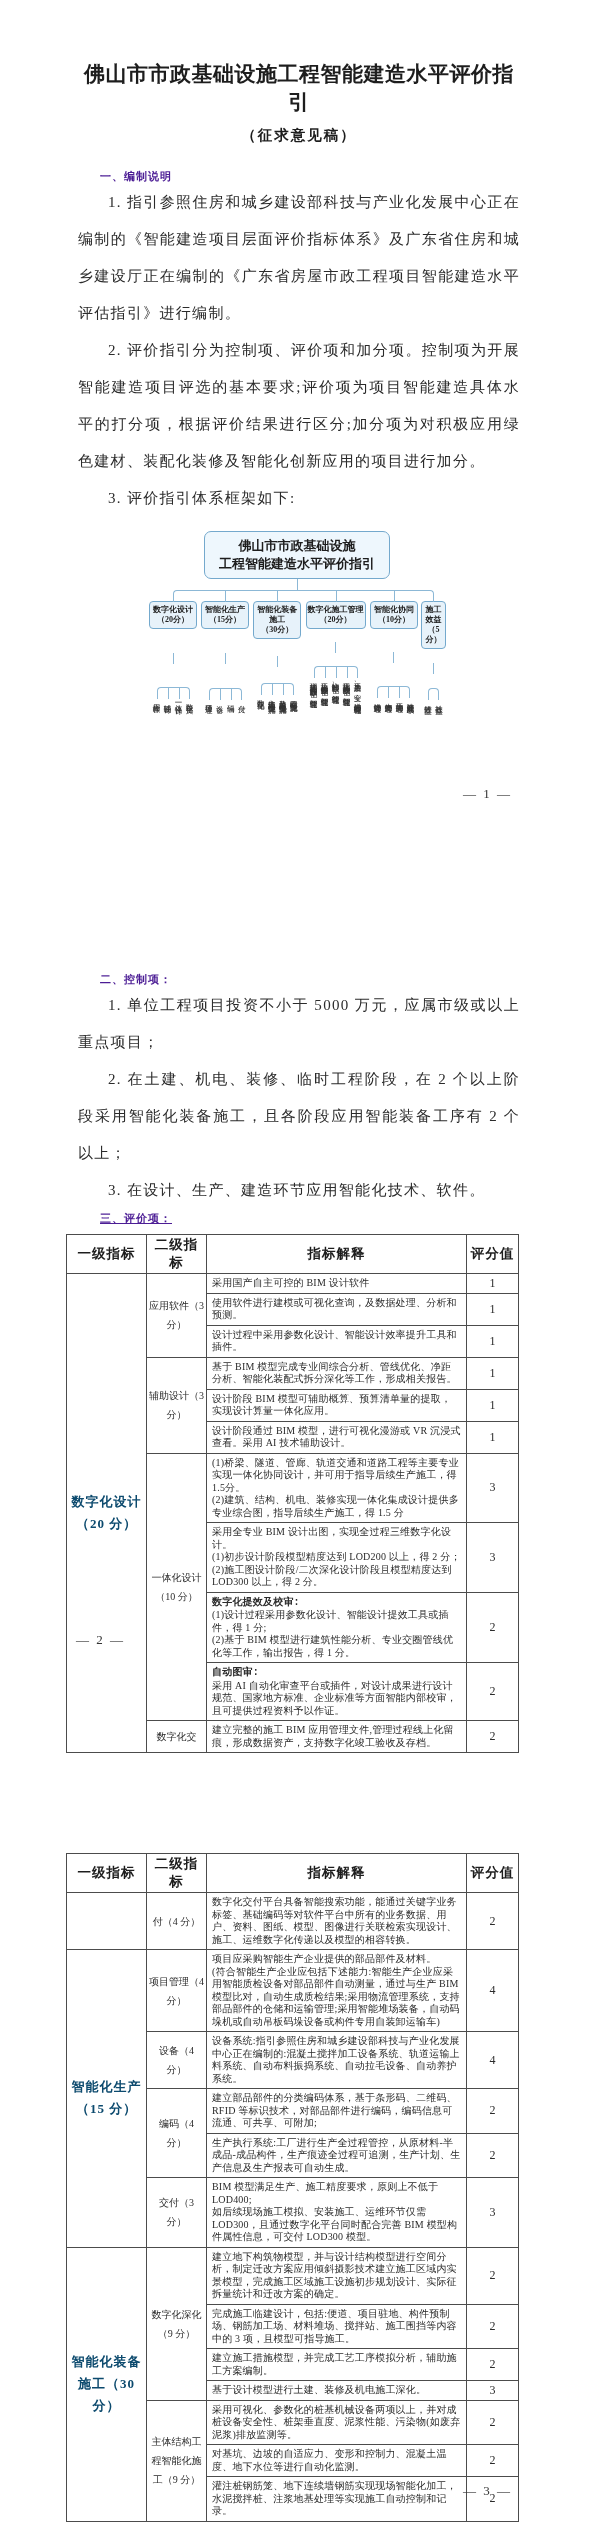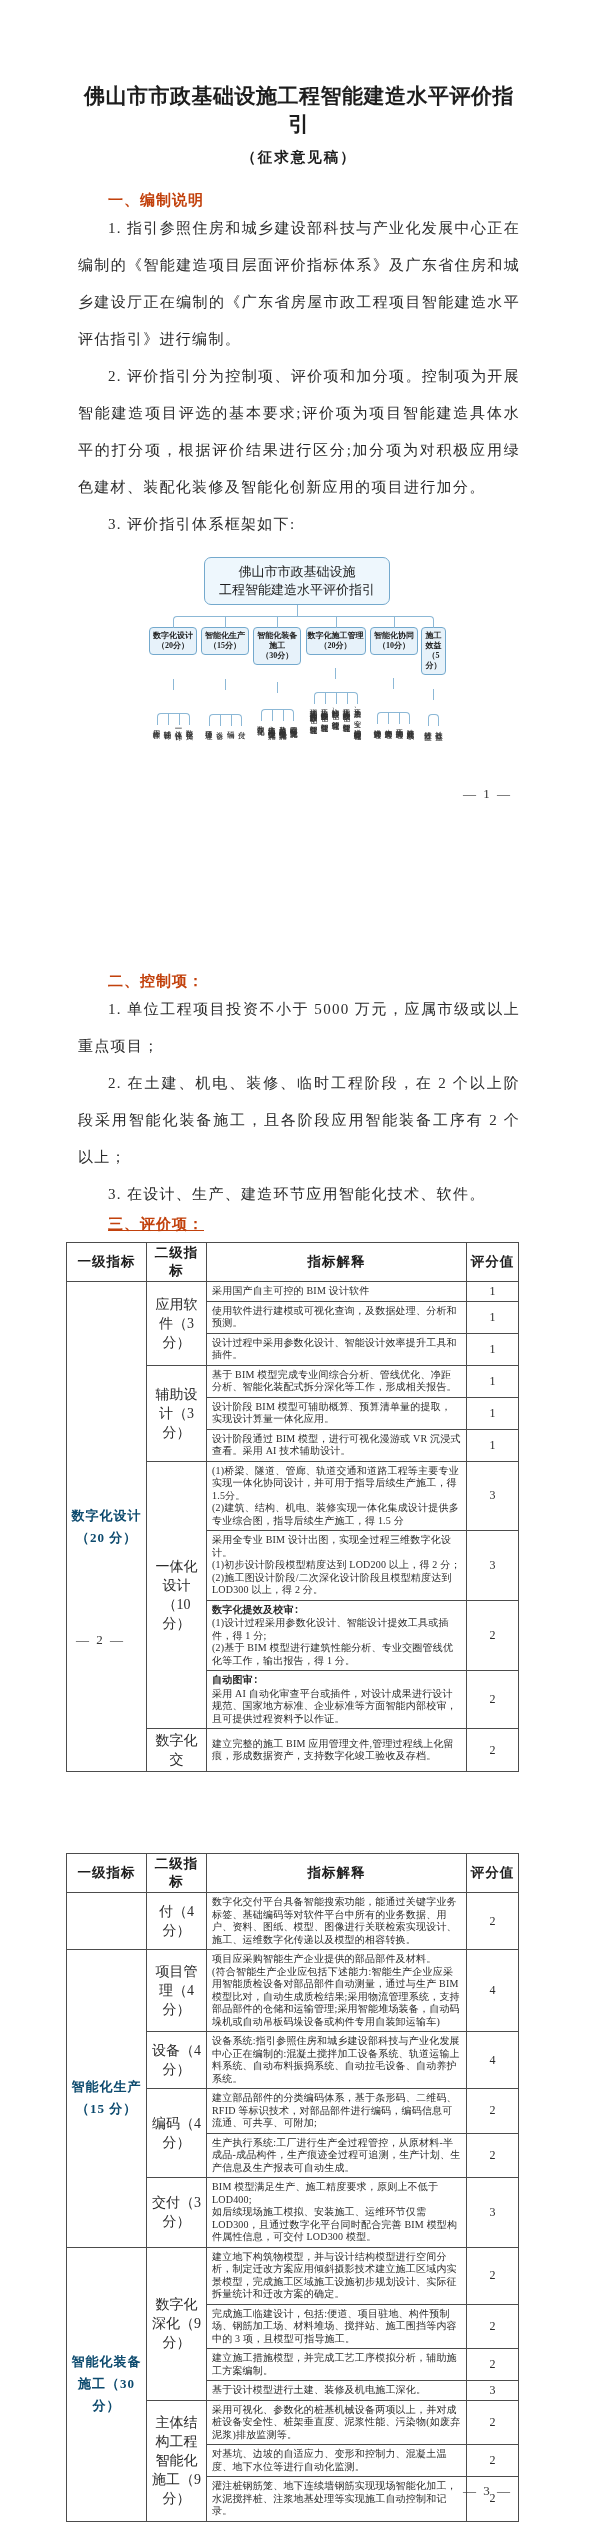--- a/index.html
+++ b/index.html
@@ -1,26 +1,26 @@
 <!DOCTYPE html>
 <html><head>
 <meta charset="utf-8">
 <style>
   html,body{margin:0;padding:0;background:#ffffff;}
   .doc{width:600px;background:#fff;color:#262626;font-family:"Liberation Serif","DejaVu Serif",serif;}
   .page{position:relative;box-sizing:border-box;padding-left:78px;padding-right:80px;}
-  .page1{height:830px;padding-top:82px;}
+  .page1{height:830px;padding-top:60px;}
   .page2{height:1005px;padding-top:142px;}
   .page3{height:711px;padding-top:10px;}
 
   h1.title{margin:0;text-align:center;font-family:"Liberation Sans","DejaVu Sans",sans-serif;
     font-size:21px;font-weight:bold;letter-spacing:0.5px;color:#1d1d1d;}
   .subtitle{margin-top:10px;text-align:center;font-size:14.5px;font-weight:bold;letter-spacing:2px;color:#1d1d1d;}
   h2.sec{margin:24px 0 0 0;font-family:"Liberation Sans","DejaVu Sans",sans-serif;
-    font-size:15px;font-weight:bold;color:#c2410c;text-indent:2em;letter-spacing:1px;}
+    font-size:11px;font-weight:bold;color:#4c1d95;text-indent:2em;letter-spacing:1px;}
   .page2 h2.sec{margin-top:0;}
   .page2 h2.sec2{margin-top:2px;text-decoration:underline;}
   p.body{margin:0;font-size:15px;line-height:37px;letter-spacing:1.3px;text-indent:2em;text-align:justify;color:#2b2b2b;}
 
   
   .chart{margin:14px -36px 0 -40px;}
   .tree,.tree ul{list-style:none;margin:0;padding:0;display:flex;justify-content:center;}
   .tree ul{width:100%;}
   .tree li{display:flex;flex-direction:column;align-items:center;position:relative;min-width:0;}
   .tree li li{padding:11px 1px 0 1px;justify-content:space-between;}
@@ -28,32 +28,32 @@
     border-top:1px solid #8cb8d6;}
   .tree li li::after{right:auto;left:50%;border-left:1px solid #8cb8d6;}
   .tree li li:only-child::before,.tree li li:only-child::after{border:none;}
   .tree li li:only-child::after{border-left:1px solid #8cb8d6;}
   .tree li li:first-child::before{border-top:none;}
   .tree li li:last-child::after{border-top:none;border-left:none;}
   .tree li li:last-child::before{border-right:1px solid #8cb8d6;border-radius:0 4px 0 0;}
   .tree li li:first-child::after{border-radius:4px 0 0 0;}
   .stub{width:0;height:11px;border-left:1px solid #8cb8d6;}
   .box-root{border:1.2px solid #74a9cd;background:#eef7fd;border-radius:7px;padding:5px 14px;
-    text-align:center;font-weight:normal;font-size:13px;line-height:18px;color:#1d1d1d;}
+    text-align:center;font-weight:bold;font-size:13px;line-height:18px;color:#1d1d1d;}
   .box-branch{border:1px solid #74a9cd;background:#e7f2fa;border-radius:4px;padding:3px 1px;
     box-sizing:border-box;width:96%;text-align:center;font-weight:bold;font-size:8px;line-height:10px;color:#222;}
   .leaf{writing-mode:vertical-rl;font-size:7.5px;line-height:9px;letter-spacing:0.6px;color:#333;}
 
   
   table.eval{border-collapse:collapse;table-layout:fixed;width:452px;margin:8px 0 0 -12px;}
   table.eval th,table.eval td{border:1px solid #4c4c4c;vertical-align:middle;}
   table.eval th{font-family:"Liberation Sans","DejaVu Sans",sans-serif;font-size:13.5px;font-weight:bold;
     height:32px;text-align:center;letter-spacing:1px;color:#1d1d1d;}
   td.l1{font-weight:bold;font-size:13px;text-align:center;letter-spacing:1px;line-height:22px;padding:2px;color:#0c4a6e;}
-  td.l2{font-size:14px;text-align:center;line-height:19px;padding:2px;color:#2b2b2b;}
+  td.l2{font-size:10px;text-align:center;line-height:19px;padding:2px;color:#2b2b2b;}
   td.desc{font-size:10px;line-height:12.5px;padding:3px 5px;letter-spacing:0.2px;text-align:left;color:#2b2b2b;}
   td.desc b{font-family:Liberation Mono, monospace;}
   td.score{font-size:12px;text-align:center;color:#2b2b2b;}
 
   .pagenum{position:absolute;font-size:13px;letter-spacing:2px;color:#333;}
   .pagenum.pn-right{right:88px;}
   .pagenum.pn-left{left:76px;}
   .pn1{top:786px;}
   .pn2{top:802px;}
   .pn3{top:648px;}

